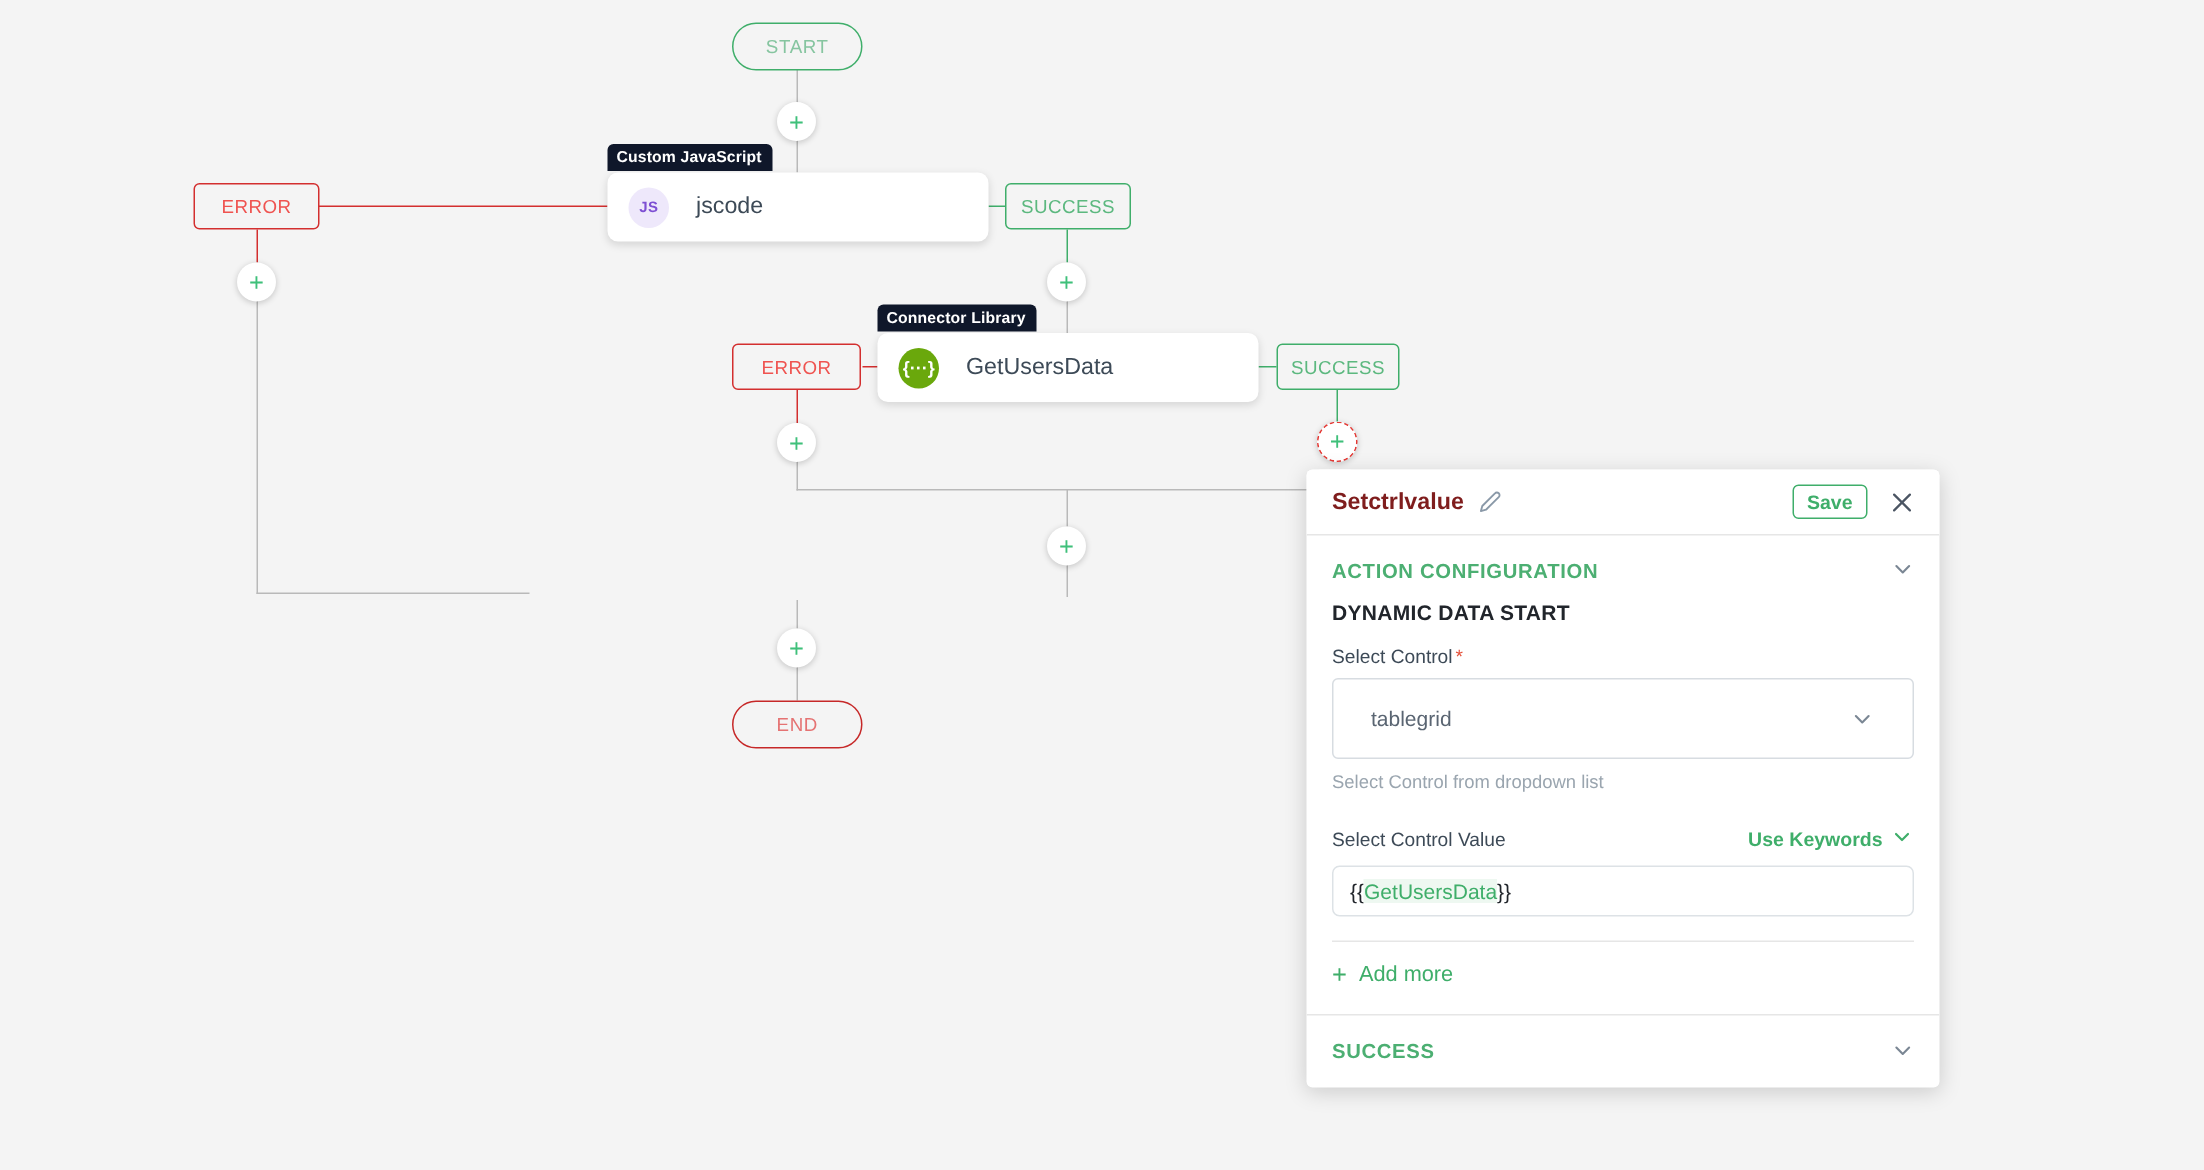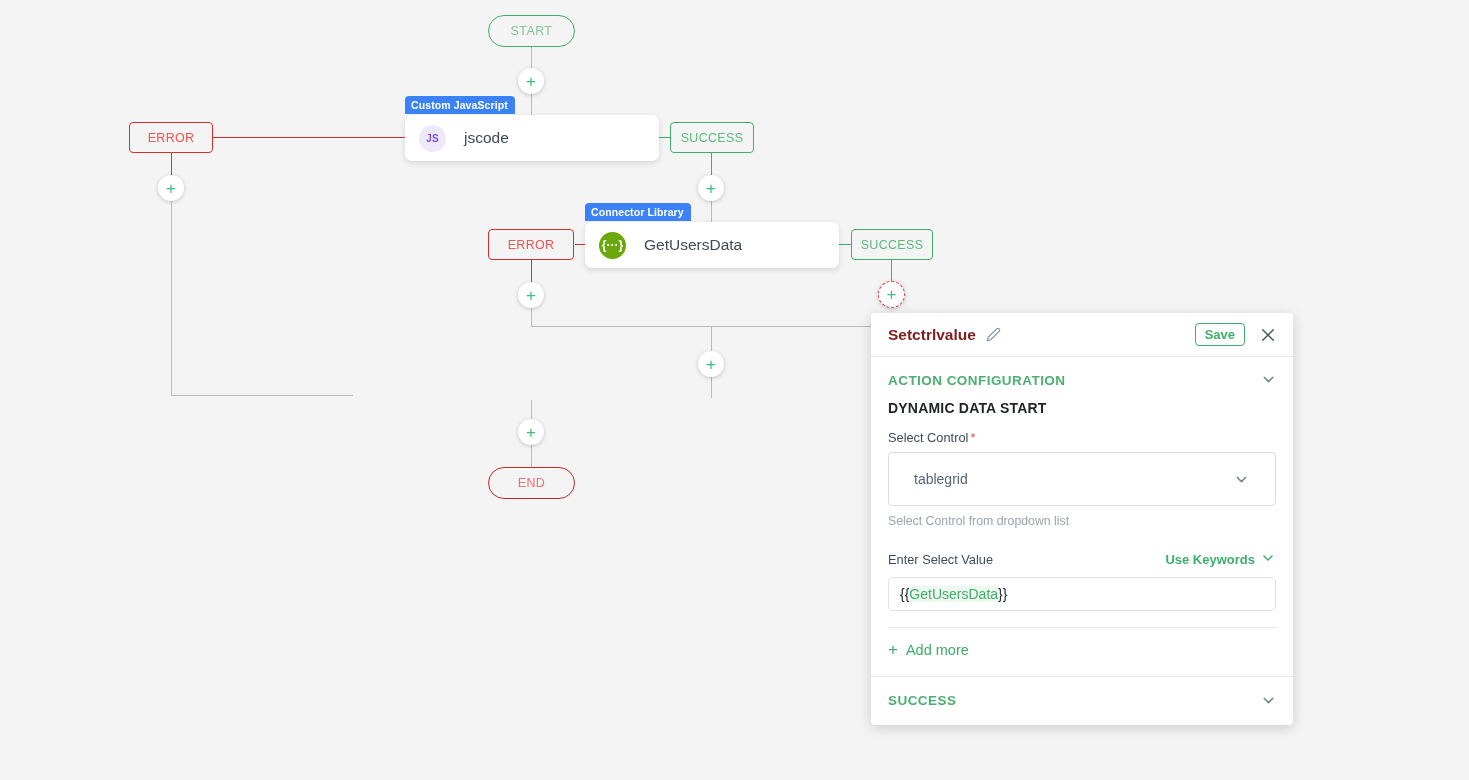--- a/index.html
+++ b/index.html
@@ -55,21 +55,21 @@
     position: absolute;
     background: #ffffff;
     border-radius: 7px;
     box-shadow: 0 2px 6px rgba(0,0,0,.13);
     display: flex; align-items: center;
     padding-left: 14px;
   }
   .node-tag {
     position: absolute;
     top: -19px; left: 0;
-    background: #3b82f6;
+    background: #0f172a;
     color: #ffffff;
     font-size: 10.5px;
     font-weight: bold;
     padding: 3px 7px 3px 6px;
     border-radius: 4px 4px 0 0;
     letter-spacing: .1px;
     white-space: nowrap;
   }
   .node-icon {
     width: 27px; height: 27px;
@@ -403,21 +403,21 @@
         <span class="chev">
           <svg width="17" height="17" viewBox="0 0 24 24" fill="none" stroke="currentColor" stroke-width="2" stroke-linecap="round" stroke-linejoin="round">
             <polyline points="6 9 12 15 18 9"></polyline>
           </svg>
         </span>
       </div>
 
       <div class="helper">Select Control from dropdown list</div>
 
       <div class="row-between">
-        <span class="field-label" style="margin-bottom:0;">Enter Select Value</span>
+        <span class="field-label" style="margin-bottom:0;">Select Control Value</span>
         <span class="use-keywords">
           <span>Use Keywords</span>
           <span class="chev">
             <svg width="16" height="16" viewBox="0 0 24 24" fill="none" stroke="currentColor" stroke-width="2.2" stroke-linecap="round" stroke-linejoin="round">
               <polyline points="6 9 12 15 18 9"></polyline>
             </svg>
           </span>
         </span>
       </div>
 

